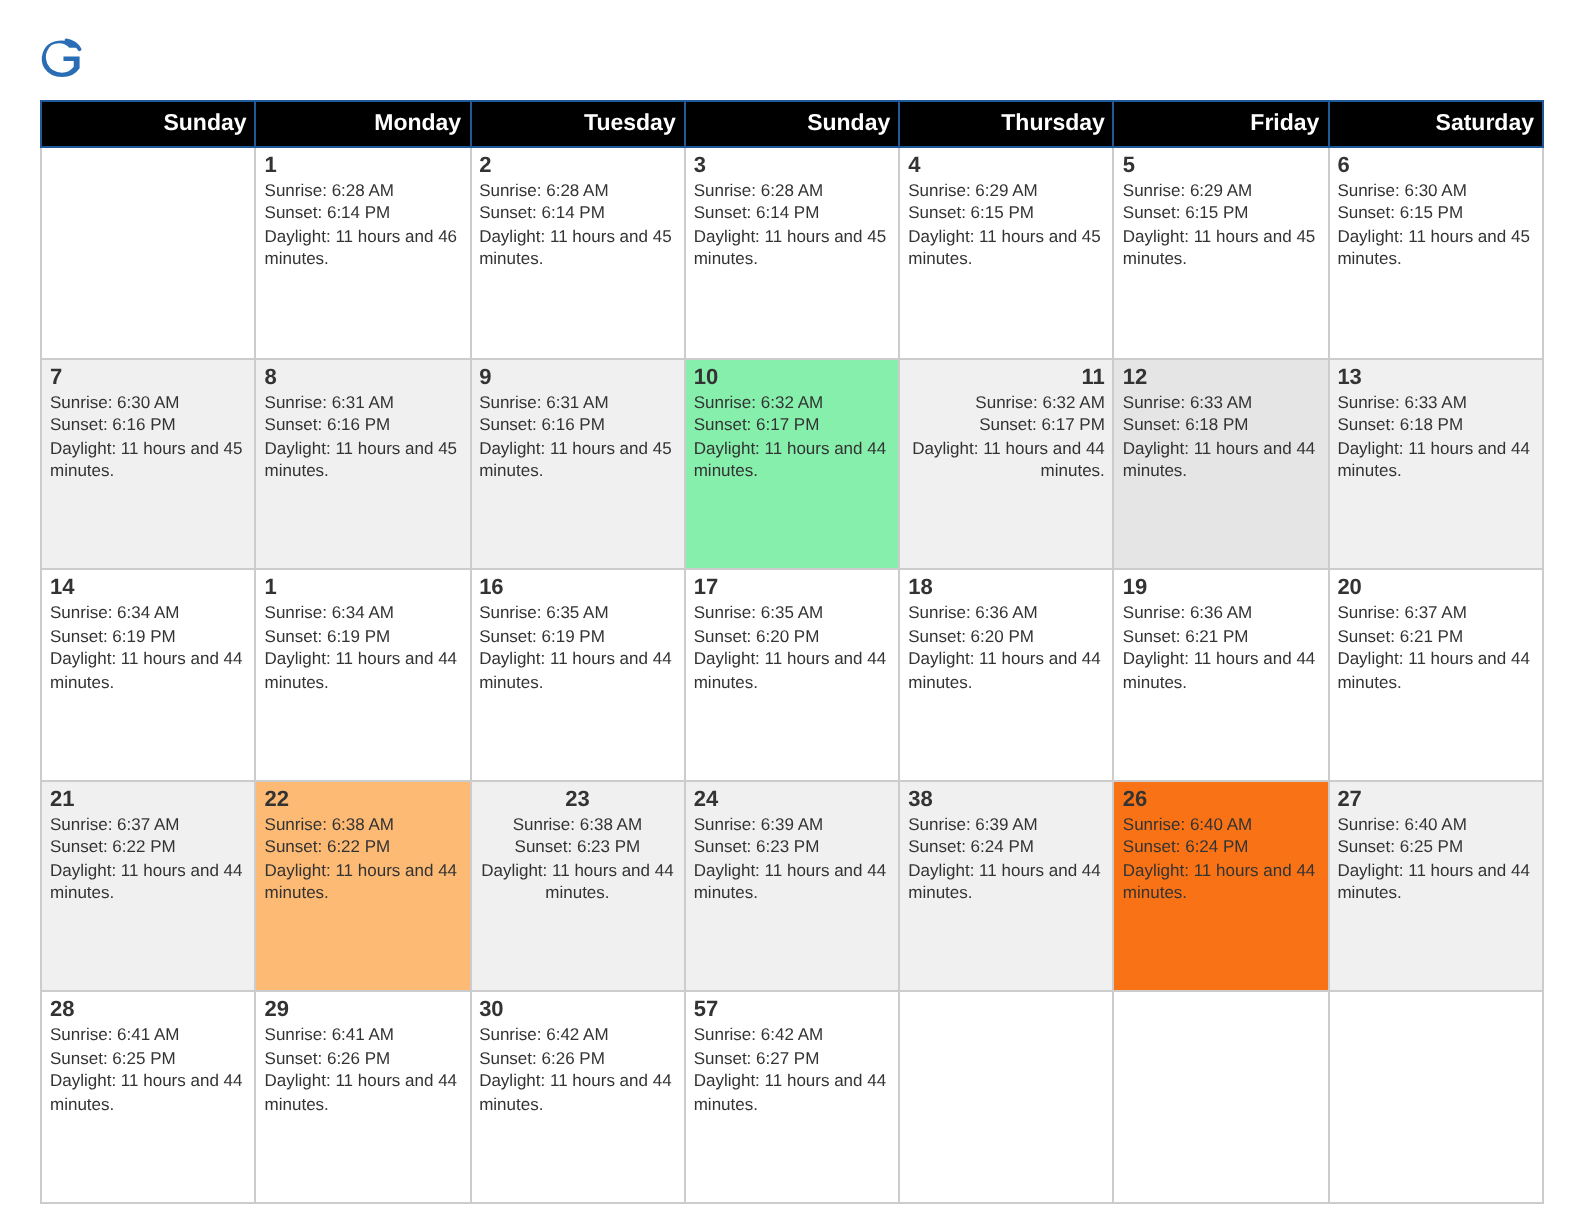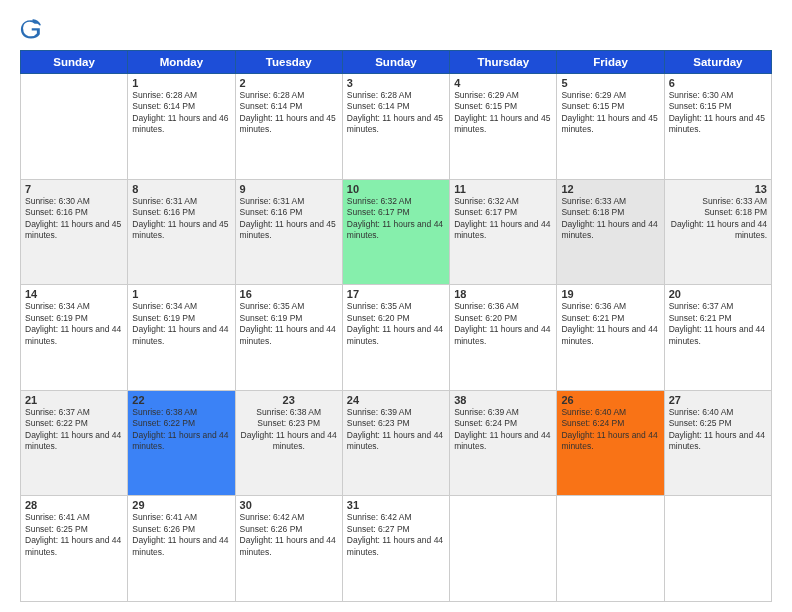--- a/index.html
+++ b/index.html
@@ -57,26 +57,26 @@
       font-size: 13px;
       color: #555;
       margin-top: 2px;
     }
     .calendar-table {
       width: 100%;
       border-collapse: collapse;
       flex: 1;
     }
     .calendar-table th {
-      background: #1d4ed8;
+      background: #000000;
       color: #fff;
       font-size: 11.5px;
       font-weight: bold;
       padding: 5px 4px;
-      text-align: center;
+      text-align: right;
       border: 1px solid #1e5a9a;
     }
     .calendar-table td {
       border: 1px solid #ccc;
       vertical-align: top;
       padding: 3px 4px;
       width: calc(100% / 7);
       height: 82px;
       background: #fff;
     }
@@ -191,33 +191,33 @@
             <div class="day-info" style="white-space: pre-line;">Sunrise: 6:31 AM
 Sunset: 6:16 PM
 Daylight: 11 hours and 45 minutes.</div>
           </td>
           <td style="background: #86efac;">
             <div class="day-number">10</div>
             <div class="day-info" style="white-space: pre-line;">Sunrise: 6:32 AM
 Sunset: 6:17 PM
 Daylight: 11 hours and 44 minutes.</div>
           </td>
-          <td style="background: rgb(240, 240, 240);">
+          <td style="background: rgb(240, 240, 240); text-align: right;">
             <div class="day-number">11</div>
             <div class="day-info" style="white-space: pre-line;">Sunrise: 6:32 AM
 Sunset: 6:17 PM
 Daylight: 11 hours and 44 minutes.</div>
           </td>
           <td style="background: #e5e5e5;">
             <div class="day-number">12</div>
             <div class="day-info" style="white-space: pre-line;">Sunrise: 6:33 AM
 Sunset: 6:18 PM
 Daylight: 11 hours and 44 minutes.</div>
           </td>
-          <td style="background: rgb(240, 240, 240); text-align: right;">
+          <td style="background: rgb(240, 240, 240);">
             <div class="day-number">13</div>
             <div class="day-info" style="white-space: pre-line;">Sunrise: 6:33 AM
 Sunset: 6:18 PM
 Daylight: 11 hours and 44 minutes.</div>
           </td>
         </tr>
         <tr>
           <td>
             <div class="day-number">14</div>
             <div class="day-info" style="white-space: pre-line;">Sunrise: 6:34 AM
@@ -261,21 +261,21 @@
 Daylight: 11 hours and 44 minutes.</div>
           </td>
         </tr>
         <tr>
           <td style="background: rgb(240, 240, 240);">
             <div class="day-number">21</div>
             <div class="day-info" style="white-space: pre-line;">Sunrise: 6:37 AM
 Sunset: 6:22 PM
 Daylight: 11 hours and 44 minutes.</div>
           </td>
-          <td style="background: #3b82f6;">
+          <td style="background: #fdba74;">
             <div class="day-number">22</div>
             <div class="day-info" style="white-space: pre-line;">Sunrise: 6:38 AM
 Sunset: 6:22 PM
 Daylight: 11 hours and 44 minutes.</div>
           </td>
           <td style="background: rgb(240, 240, 240); text-align: center;">
             <div class="day-number">23</div>
             <div class="day-info" style="white-space: pre-line;">Sunrise: 6:38 AM
 Sunset: 6:23 PM
 Daylight: 11 hours and 44 minutes.</div>
@@ -318,21 +318,21 @@
 Sunset: 6:26 PM
 Daylight: 11 hours and 44 minutes.</div>
           </td>
           <td>
             <div class="day-number">30</div>
             <div class="day-info" style="white-space: pre-line;">Sunrise: 6:42 AM
 Sunset: 6:26 PM
 Daylight: 11 hours and 44 minutes.</div>
           </td>
           <td>
-            <div class="day-number">31</div>
+            <div class="day-number">57</div>
             <div class="day-info" style="white-space: pre-line;">Sunrise: 6:42 AM
 Sunset: 6:27 PM
 Daylight: 11 hours and 44 minutes.</div>
           </td>
           <td class="empty-cell"></td>
           <td class="empty-cell"></td>
           <td class="empty-cell"></td>
         </tr>
       </tbody>
   </table>

